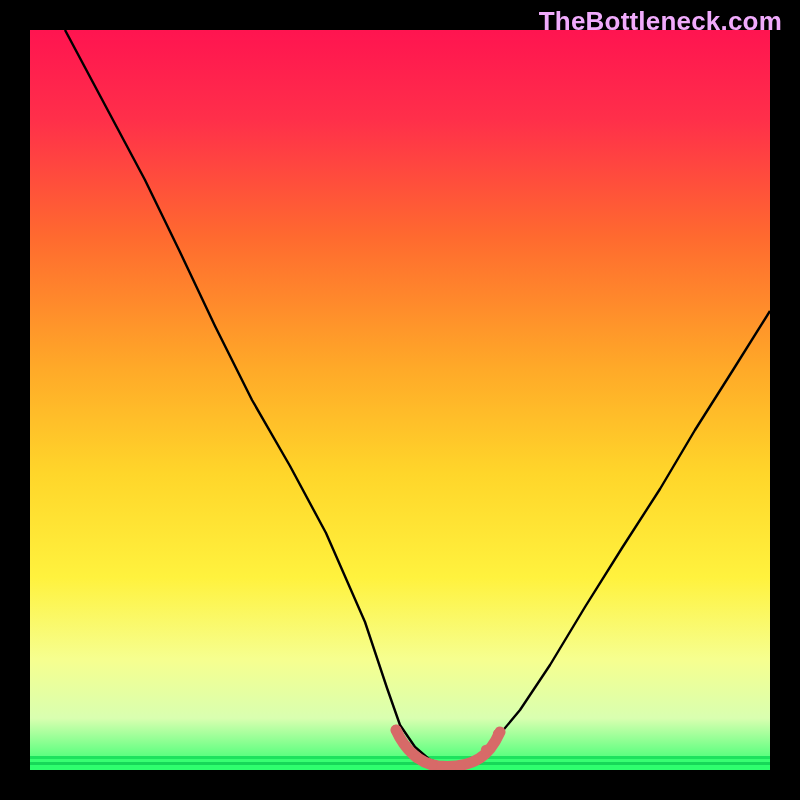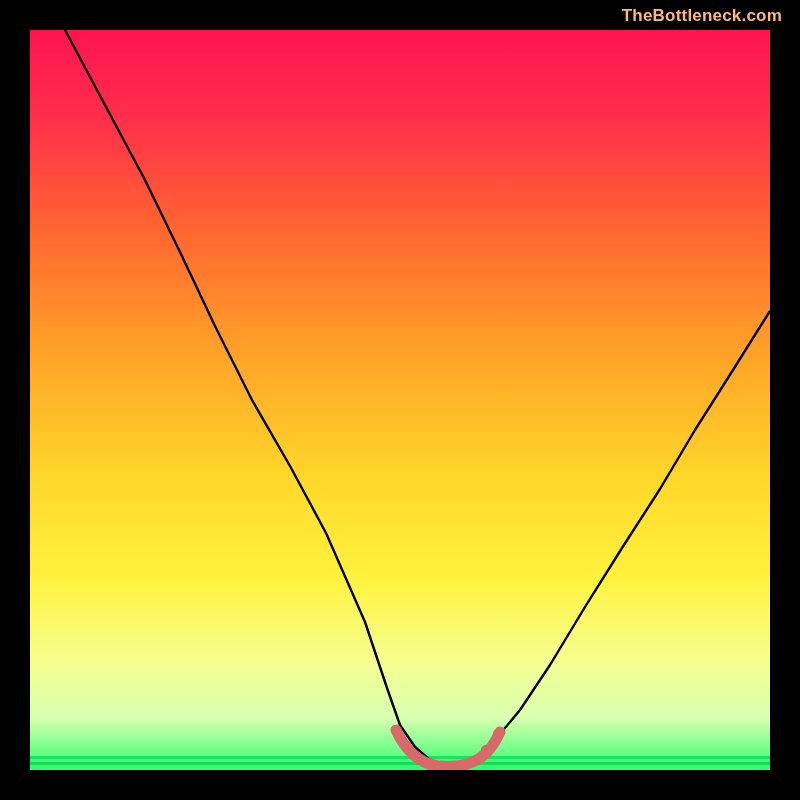--- a/index.html
+++ b/index.html
@@ -24,23 +24,23 @@
   }
   .curve {
     position: absolute;
     left: 0; top: 0; width: 100%; height: 100%;
   }
   .watermark {
     position: absolute;
     top: 6px;
     right: 18px;
     font-family: Arial, Helvetica, sans-serif;
-    font-size: 17px;
+    font-size: 26px;
     font-weight: 600;
-    color: #fdba74;
+    color: #f0abfc;
     letter-spacing: 0.2px;
   }
 </style>
 </head>
 <body>
 
 <div class="frame">
   <div class="plot">
     <svg class="gradient" viewBox="0 0 740 740" preserveAspectRatio="none">
       <defs>

